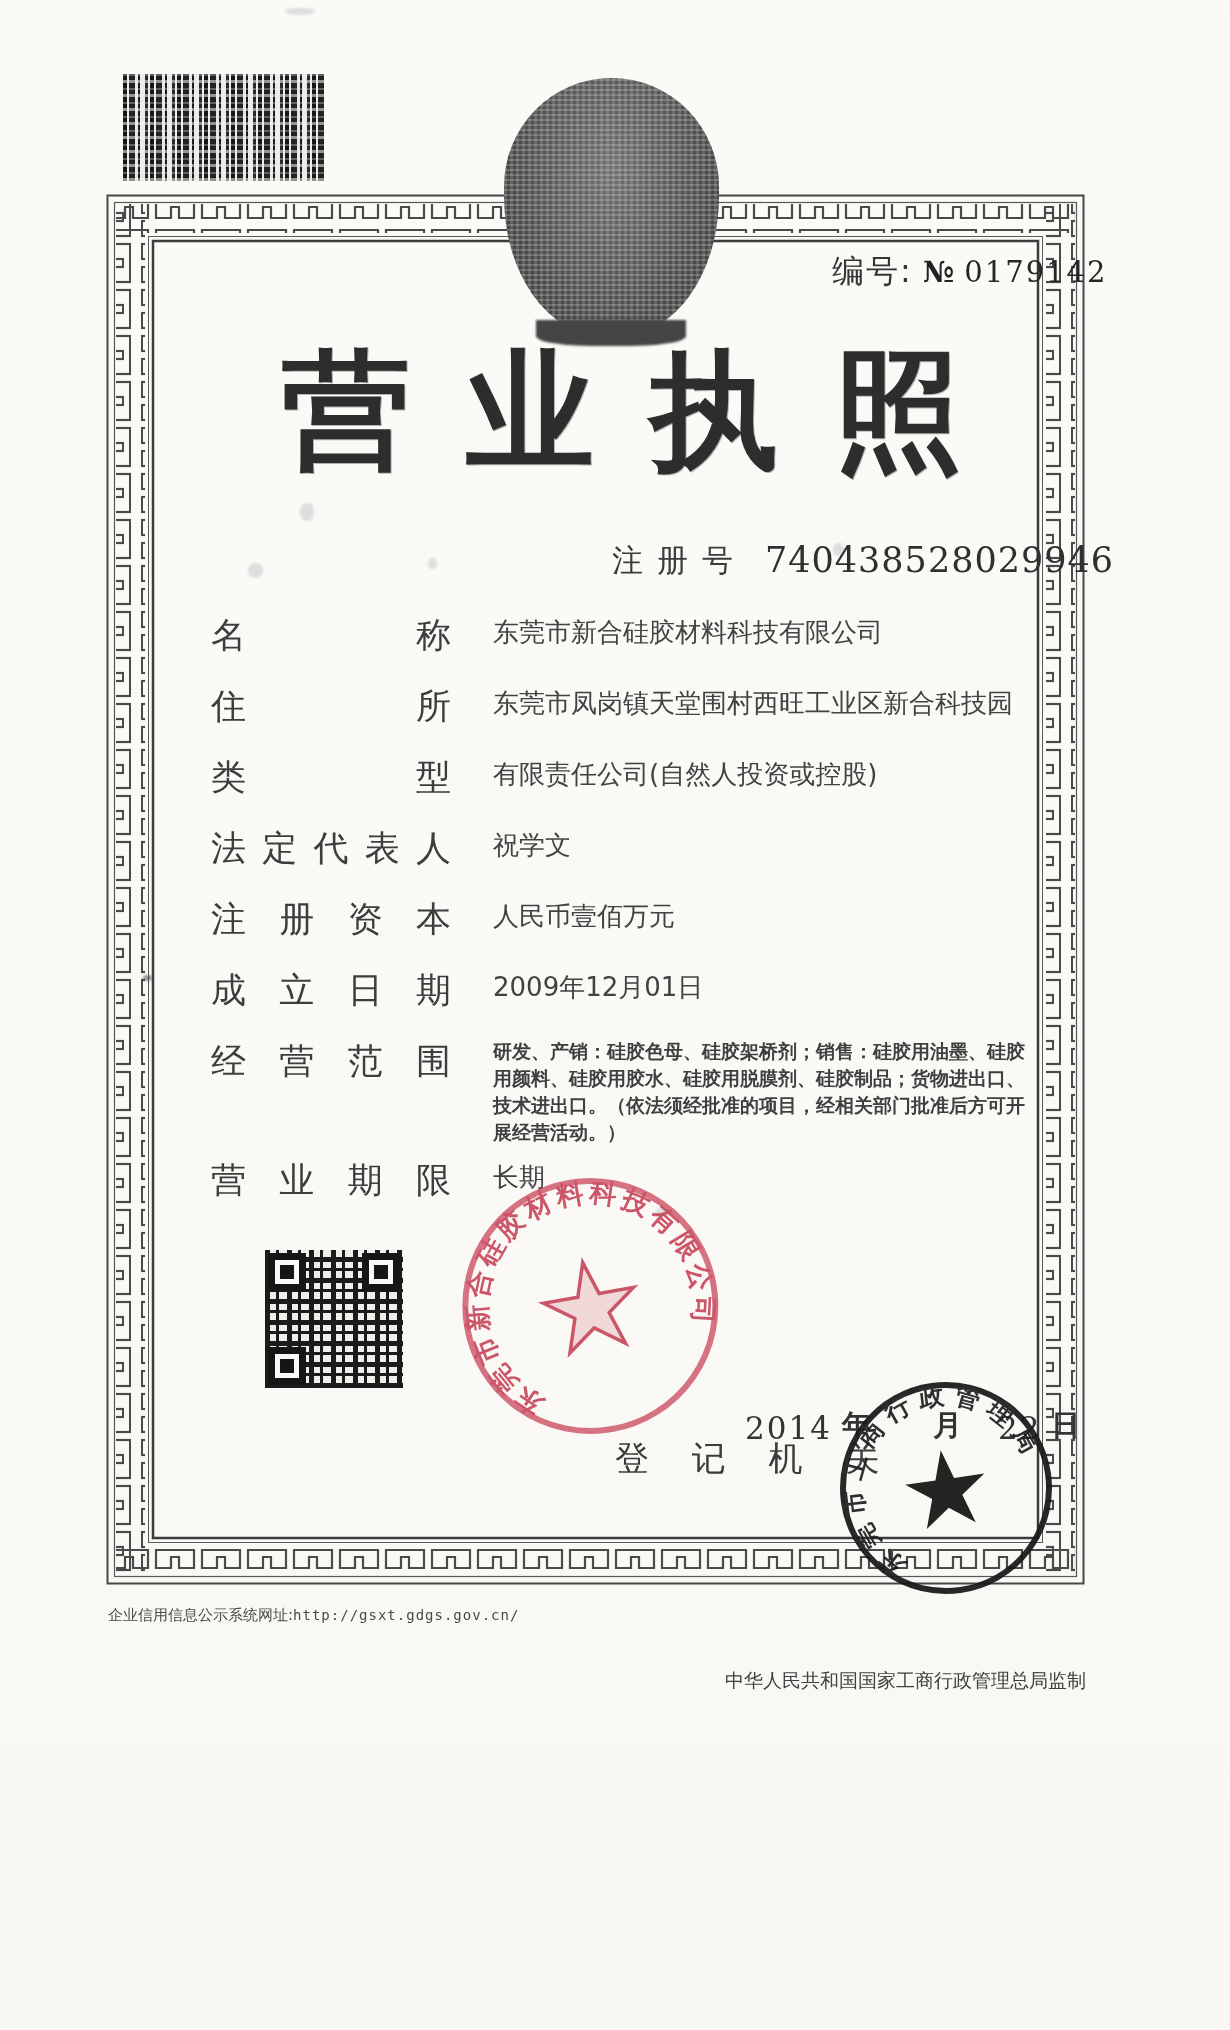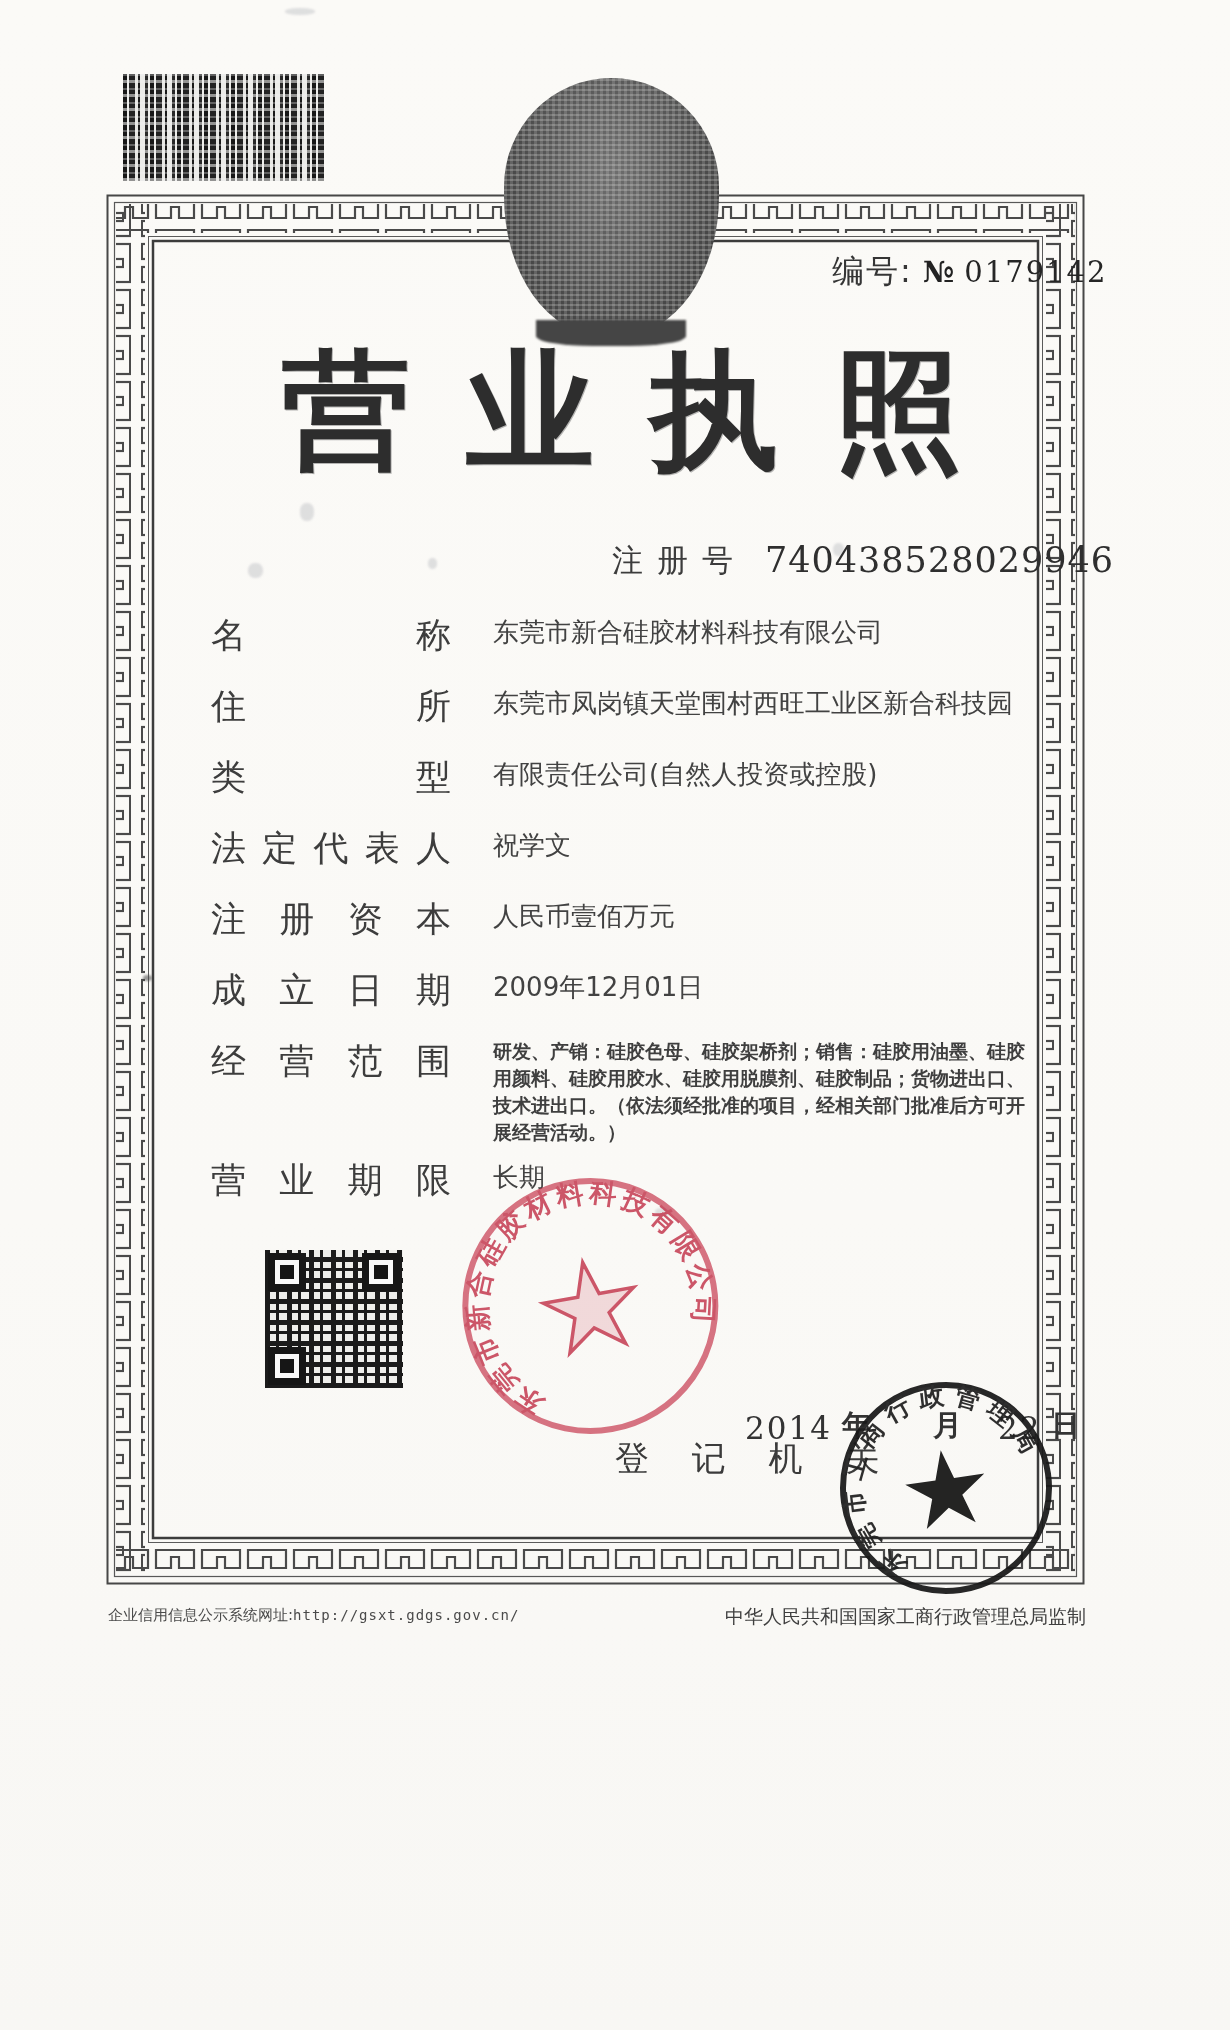--- a/index.html
+++ b/index.html
@@ -77,21 +77,21 @@
   
   .registrar{left:615px; top:1436px; font-size:34px; letter-spacing:16px; color:#3b3b3b; z-index:6;}
   .dateline{left:745px; top:1406px; display:flex; align-items:flex-end; z-index:6; color:#333;}
   .dateline .dnum{font-family:"DejaVu Serif",serif; font-size:31px; letter-spacing:2px;}
   .dateline .dchar{font-size:29px; font-weight:600; margin-left:10px;}
   .dateline .gap1{margin-left:62px;}
   .dateline .gap2{margin-left:36px;}
   
   .footer-left{left:108px; top:1606px; font-size:15px; color:#4a4a4a; z-index:6;}
   .footer-left .url{font-family:"DejaVu Sans Mono",monospace; font-size:14px; letter-spacing:1px;}
-  .footer-right{left:700px; top:1604px; width:386px; text-align:right; font-size:19px; color:#3f3f3f; z-index:6;}
+  .footer-right{left:700px; top:1668px; width:386px; text-align:right; font-size:19px; color:#3f3f3f; z-index:6;}
   
   .sm{position:absolute; background:rgba(110,116,128,.20); border-radius:45%; filter:blur(1.2px); z-index:4;}
 </style>
 </head>
 <body>
 
 <div class="page">
 
   <div class="abs barcode"></div>
   <div class="abs emblem"></div>

